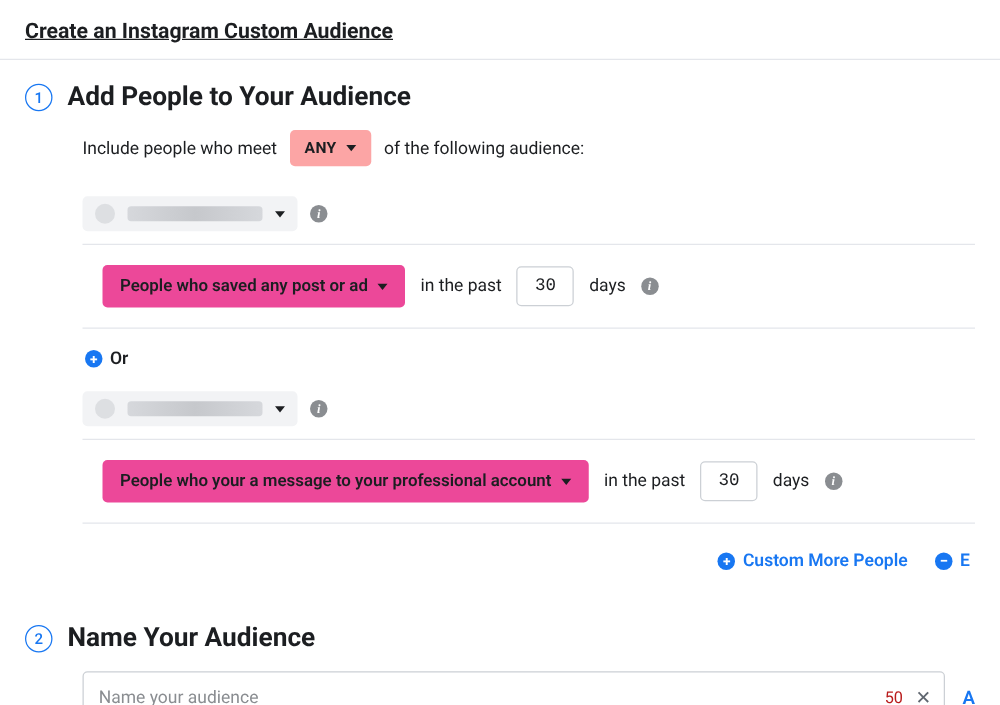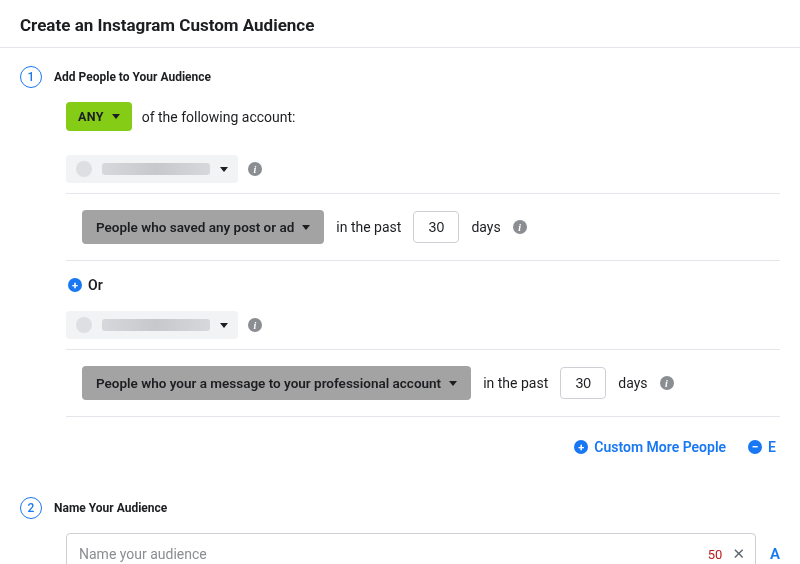--- a/index.html
+++ b/index.html
@@ -13,47 +13,48 @@
       overflow: hidden;
     }
     .header {
       padding: 15px 20px 12px 20px;
       border-bottom: 1px solid #e4e6eb;
     }
     .header h1 {
       font-size: 17px;
       font-weight: 700;
       color: #1c1e21;
+      text-decoration: underline;
     }
     .content { padding: 18px 20px 20px 20px; }
     .step-row { display: flex; align-items: center; gap: 12px; margin-bottom: 14px; }
     .step-circle {
       width: 22px; height: 22px;
       border: 1.5px solid #1877f2;
       border-radius: 50%;
       display: flex; align-items: center; justify-content: center;
       font-size: 12px; font-weight: 500; color: #1877f2;
       flex: 0 0 auto;
     }
-    .step-title { font-size: 12px; font-weight: 700; color: #1c1e21; }
+    .step-title { font-size: 21px; font-weight: 700; color: #1c1e21; }
     .section-body { margin-left: 46px; }
     .include-line { display: flex; align-items: center; gap: 10px; font-size: 14px; color: #1c1e21; margin-bottom: 16px; }
     .dropdown {
-      background: #84cc16;
+      background: #fca5a5;
       border-radius: 4px;
       padding: 7px 12px;
       display: inline-flex;
       align-items: center;
       gap: 8px;
       font-weight: 700;
       font-size: 12.5px;
       letter-spacing: 0.3px;
       cursor: pointer;
     }
-    .dropdown.normal-weight { font-weight: 600; font-size: 13.5px; letter-spacing: 0; background:#a3a3a3; padding: 9px 14px; }
+    .dropdown.normal-weight { font-weight: 600; font-size: 13.5px; letter-spacing: 0; background:#ec4899; padding: 9px 14px; }
     .caret {
       width: 0; height: 0;
       border-left: 4.5px solid transparent;
       border-right: 4.5px solid transparent;
       border-top: 5px solid #1c1e21;
     }
     .criteria-block { border: 1px solid #e4e6eb; border-radius: 4px; margin-bottom: 16px; }
     .source-row {
       display: flex; align-items: center; gap: 10px; padding: 8px 0 10px 10px;
       border-bottom: 1px solid #e4e6eb;
@@ -73,21 +74,21 @@
     }
     .info-icon {
       width: 14px; height: 14px; border-radius: 50%;
       background: #8a8d91; color: #fff;
       display: inline-flex; align-items: center; justify-content: center;
       font-size: 10px; font-weight: 700; font-style: italic; font-family: Georgia, serif;
     }
     .criteria-row { display: flex; align-items: center; gap: 12px; padding: 16px 16px; font-size: 14px; }
     .days-input {
       width: 46px; height: 32px; border: 1px solid #ccd0d5; border-radius: 4px;
-      text-align: center; font-size: 14px; color: #1c1e21; font-family: Liberation Sans, sans-serif;
+      text-align: center; font-size: 14px; color: #1c1e21; font-family: Liberation Mono, monospace;
     }
     .or-row { display: flex; align-items: center; gap: 6px; margin: 0 0 10px 2px; font-size: 14px; font-weight: 600; }
     .plus-circle {
       width: 14px; height: 14px; border-radius: 50%;
       background: #1877f2; color: #fff;
       display: inline-flex; align-items: center; justify-content: center;
       font-size: 11px; font-weight: 700; line-height: 1;
     }
     .actions-row { display: flex; gap: 22px; justify-content: flex-end; padding: 6px 4px 0 0; }
     .text-link { color: #1877f2; font-weight: 600; font-size: 14px; display: inline-flex; align-items: center; gap: 6px; cursor: pointer; }
@@ -115,25 +116,26 @@
 <div class="content">
 
   <div class="step-row">
     <div class="step-circle">1</div>
     <div class="step-title">Add People to Your Audience</div>
   </div>
 
   <div class="section-body">
 
     <div class="include-line">
+      <span>Include people who meet</span>
       <span class="dropdown">
         <span>ANY</span>
         <span class="caret"></span>
       </span>
-      <span>of the following account:</span>
+      <span>of the following audience:</span>
     </div>
 
     <div class="criteria-block" style="border-top:none; border-left:none; border-right:none; border-radius:0;">
       <div class="source-row" style="border-bottom:1px solid #e4e6eb; padding-left:0;">
         <span class="source-dropdown">
           <span class="source-avatar"></span>
           <span class="source-blur"></span>
           <span class="caret"></span>
         </span>
         <span class="info-icon">i</span>

